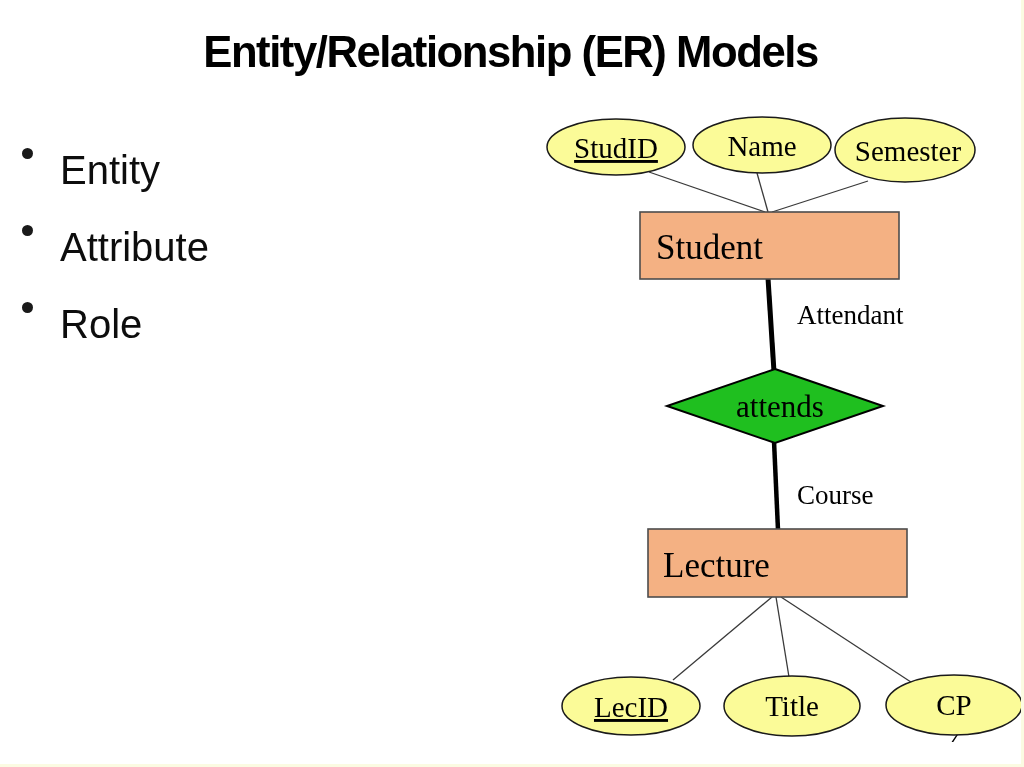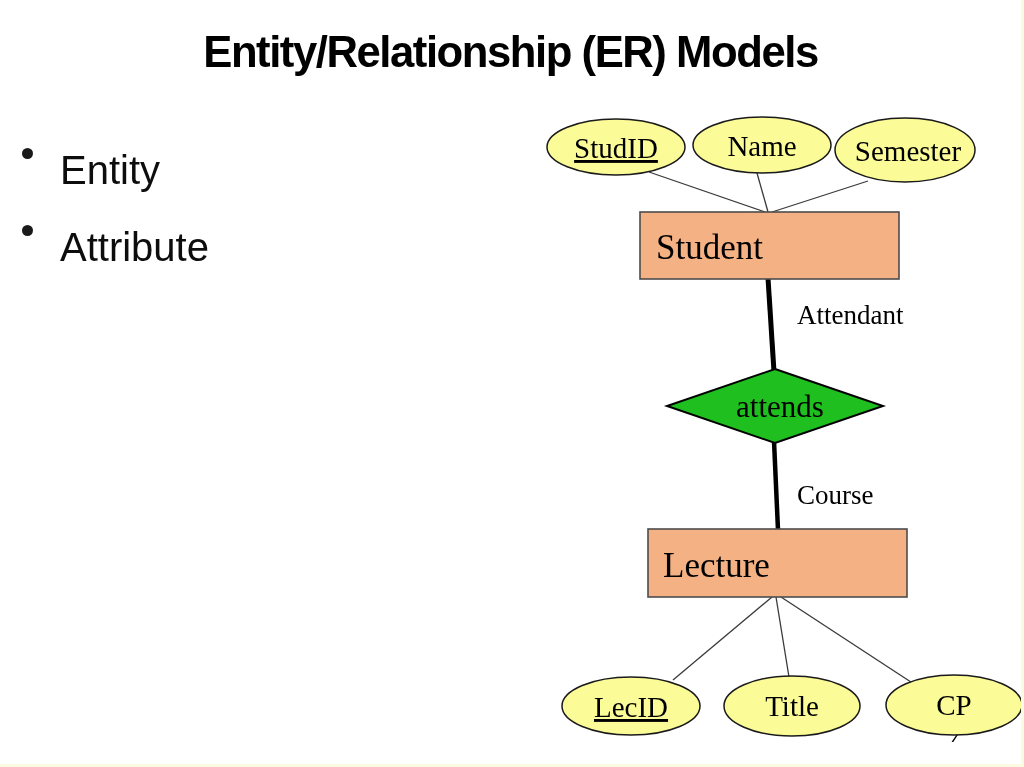--- a/index.html
+++ b/index.html
@@ -87,20 +87,24 @@
 
     <div class="bullet-list">
       <div class="bullet-item">
         <span class="bullet-dot"></span>
         <span class="bullet-text">Entity</span>
       </div>
       <div class="bullet-item">
         <span class="bullet-dot"></span>
         <span class="bullet-text">Attribute</span>
       </div>
+      <div class="bullet-item">
+        <span class="bullet-dot"></span>
+        <span class="bullet-text">Role</span>
+      </div>
     </div>
 
     <svg id="diagram" width="1021" height="764" viewBox="0 0 1021 764" xmlns="http://www.w3.org/2000/svg">
 
       <line x1="649" y1="172" x2="765" y2="212" stroke="#3a3a3a" stroke-width="1.3"></line>
       <line x1="757" y1="173" x2="768" y2="212" stroke="#3a3a3a" stroke-width="1.3"></line>
       <line x1="868" y1="181" x2="772" y2="212" stroke="#3a3a3a" stroke-width="1.3"></line>
 
       <line x1="772" y1="597" x2="673" y2="680" stroke="#3a3a3a" stroke-width="1.3"></line>
       <line x1="776" y1="597" x2="789" y2="677" stroke="#3a3a3a" stroke-width="1.3"></line>

